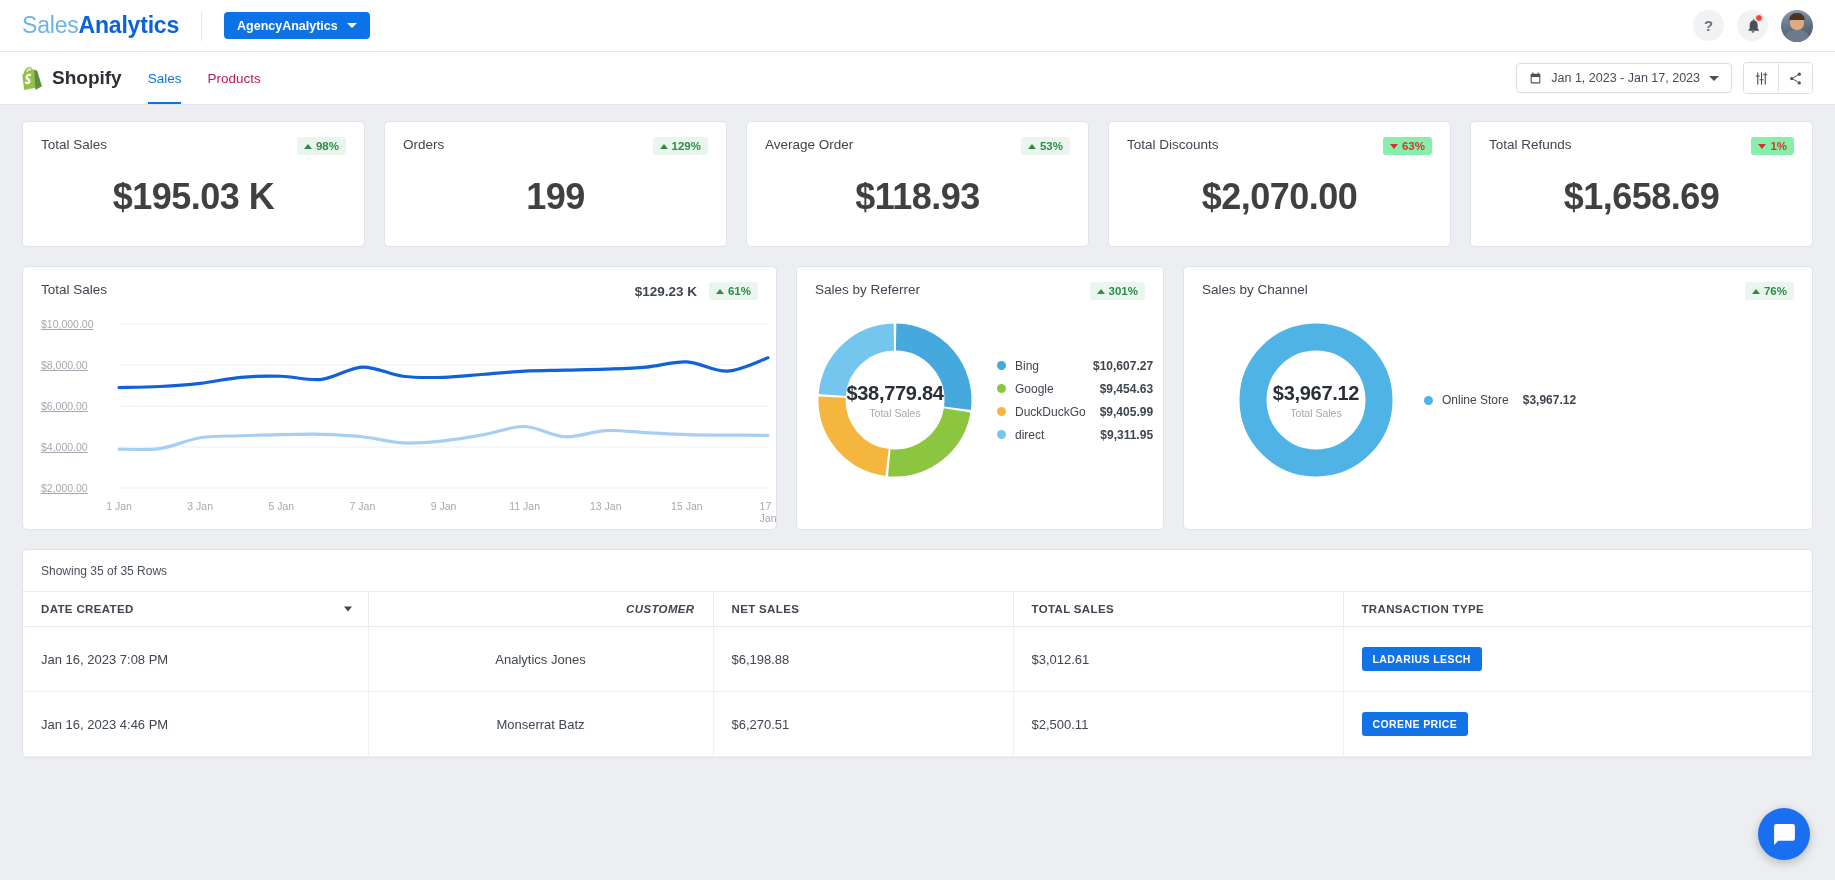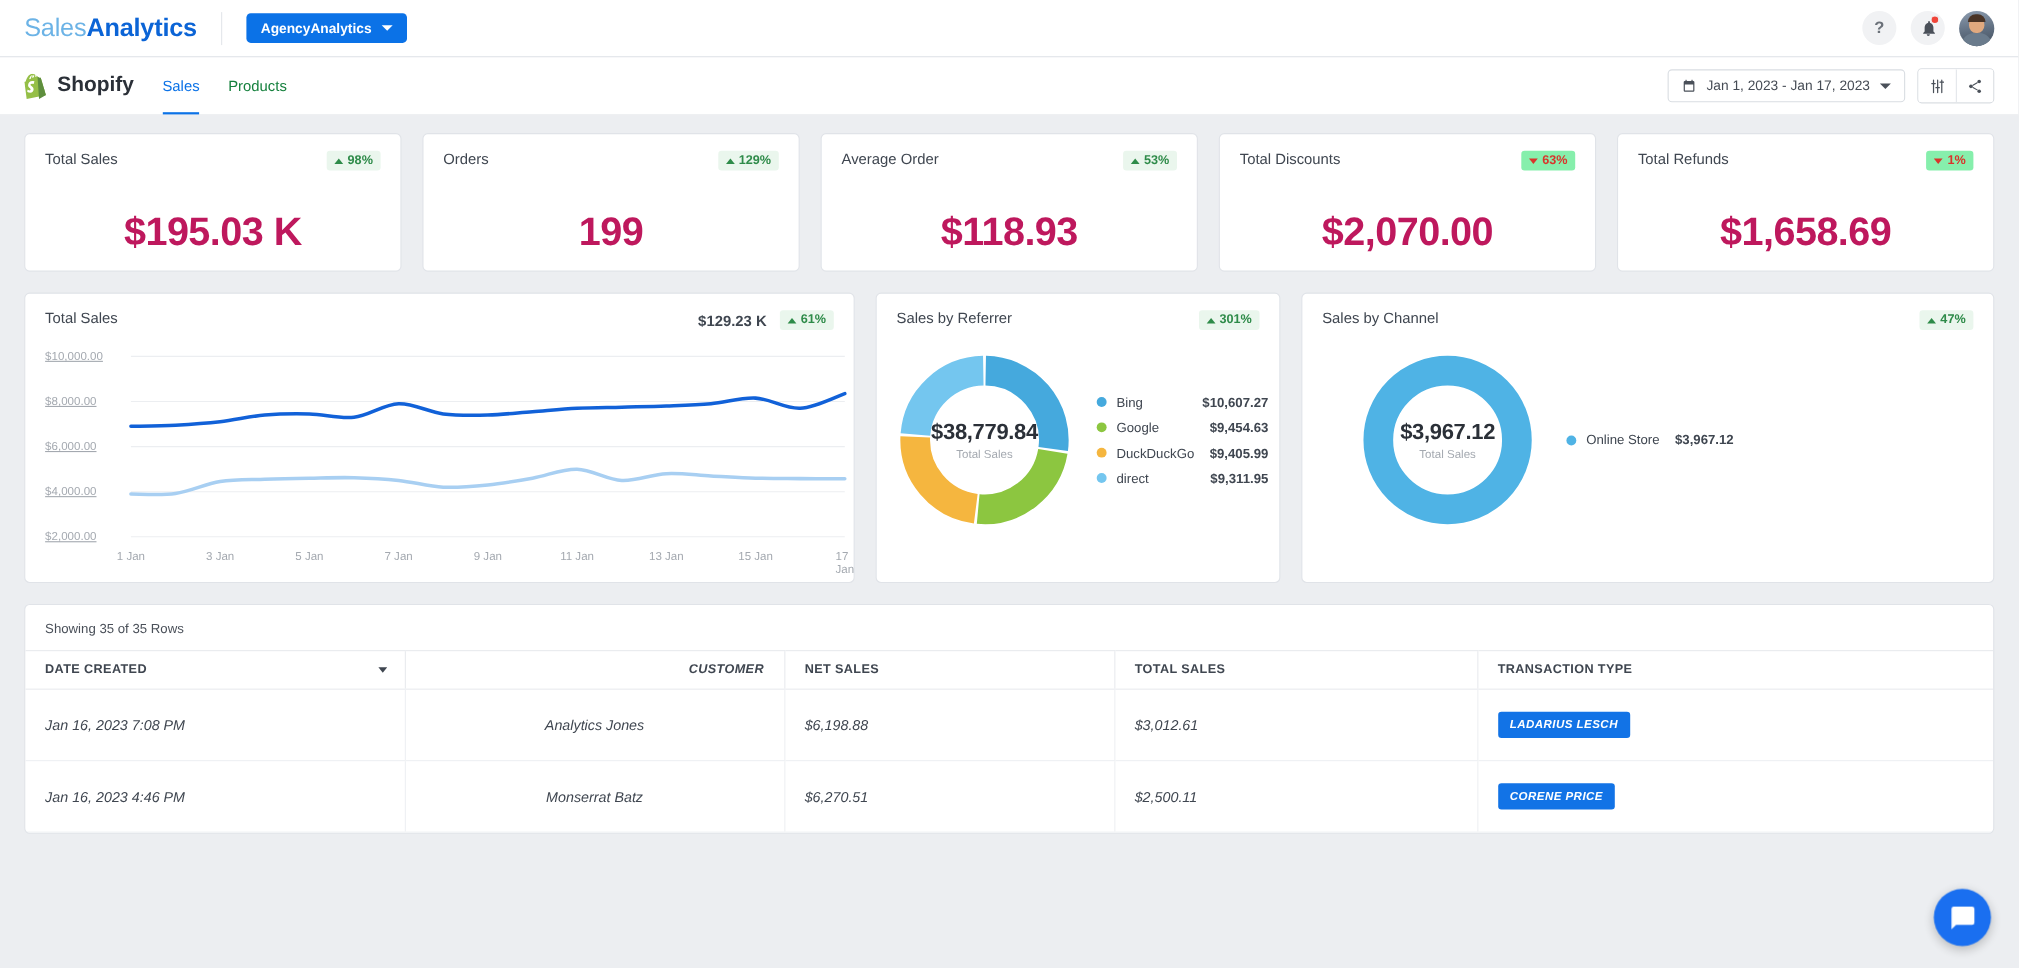--- a/index.html
+++ b/index.html
@@ -72,21 +72,21 @@
     display: flex; align-items: center; padding: 0 22px;
     border-bottom: 1px solid #e3e6ea;
   }
   .shop-icon {
     width: 21px; height: 23px; margin-right: 9px; position: relative;
   }
   .shop-icon svg { display: block; }
   .shop-title { font-size: 19px; font-weight: 700; color: #2b3038; margin-right: 26px; }
   .subtabs { display: flex; align-items: center; height: 100%; gap: 26px; }
   .subtab {
-    font-size: 13.5px; color: #15803d; height: 100%;
+    font-size: 13.5px; color: #be185d; height: 100%;
     display: flex; align-items: center; cursor: pointer;
     border-bottom: 2.5px solid transparent; padding-top: 2px;
   }
   .subtab.active { color: #0b72e7; border-bottom-color: #0b72e7; }
   .subbar-right { margin-left: auto; display: flex; align-items: center; gap: 11px; justify-content: space-between; }
   .date-btn {
     height: 30px; border: 1px solid #d9dde2; border-radius: 4px; background: #fff;
     display: flex; align-items: center; gap: 9px; padding: 0 12px;
     font-size: 12.5px; color: #464c55; cursor: pointer; font-family: inherit;
   }
@@ -118,22 +118,22 @@
   .badge.down { color: #d9342b; background: #86efac; }
   .tri-up {
     width: 0; height: 0; border-left: 4px solid transparent;
     border-right: 4px solid transparent; border-bottom: 5px solid currentColor;
   }
   .tri-down {
     width: 0; height: 0; border-left: 4px solid transparent;
     border-right: 4px solid transparent; border-top: 5px solid currentColor;
   }
   .kpi-value {
-    text-align: center; font-size: 36px; font-weight: 700; color: #be185d;
-    margin-top: 35px; letter-spacing: -0.5px;
+    text-align: center; font-size: 36px; font-weight: 700; color: #404040;
+    margin-top: 21px; letter-spacing: -0.5px;
   }
 
   
   .mid-row { margin-bottom: 19px; }
   .panel-head {
     display: flex; align-items: flex-start; justify-content: space-between;
     padding: 15px 18px 0 18px;
   }
   .panel-title { font-size: 13.5px; color: #3f4650; }
   .panel-head-right { display: flex; align-items: center; gap: 12px; }
@@ -187,21 +187,20 @@
   th.c { text-align: right; font-style: italic; }
   th + th { border-left: 1px solid #e8eaee; }
   .sort-caret {
     position: absolute; right: 16px; top: 50%; transform: translateY(-50%);
     width: 0; height: 0; border-left: 4.5px solid transparent;
     border-right: 4.5px solid transparent; border-top: 5px solid #3f4650;
   }
   td {
     font-size: 13px; color: #3f4650; padding: 20px 18px;
     border-bottom: 1px solid #eef0f3;
-    font-style: italic;
   }
   td + td { border-left: 1px solid #eef0f3; }
   td.c { text-align: center; }
   .tag {
     display: inline-block; background: #1273e6; color: #fff;
     font-size: 10.5px; font-weight: 700; letter-spacing: 0.4px;
     padding: 6px 11px; border-radius: 3px;
   }
 
   
@@ -434,21 +433,21 @@
           </div>
         </div>
       </div>
     </div>
 
     <div class="card channel-card">
       <div class="panel-head">
         <span class="panel-title">Sales by Channel</span>
         <span class="badge up">
           <span class="tri-up"></span>
-          <span>47%</span>
+          <span>76%</span>
         </span>
       </div>
       <div class="channel-body">
         <div class="donut-wrap" style="margin-left:34px">
           <svg width="160" height="160" viewBox="0 0 160 160">
             <circle cx="80" cy="80" r="63" fill="none" stroke="#4fb3e5" stroke-width="27"></circle>
           </svg>
           <div class="donut-center">
             <span class="val">$3,967.12</span>
             <span class="sub">Total Sales</span>

